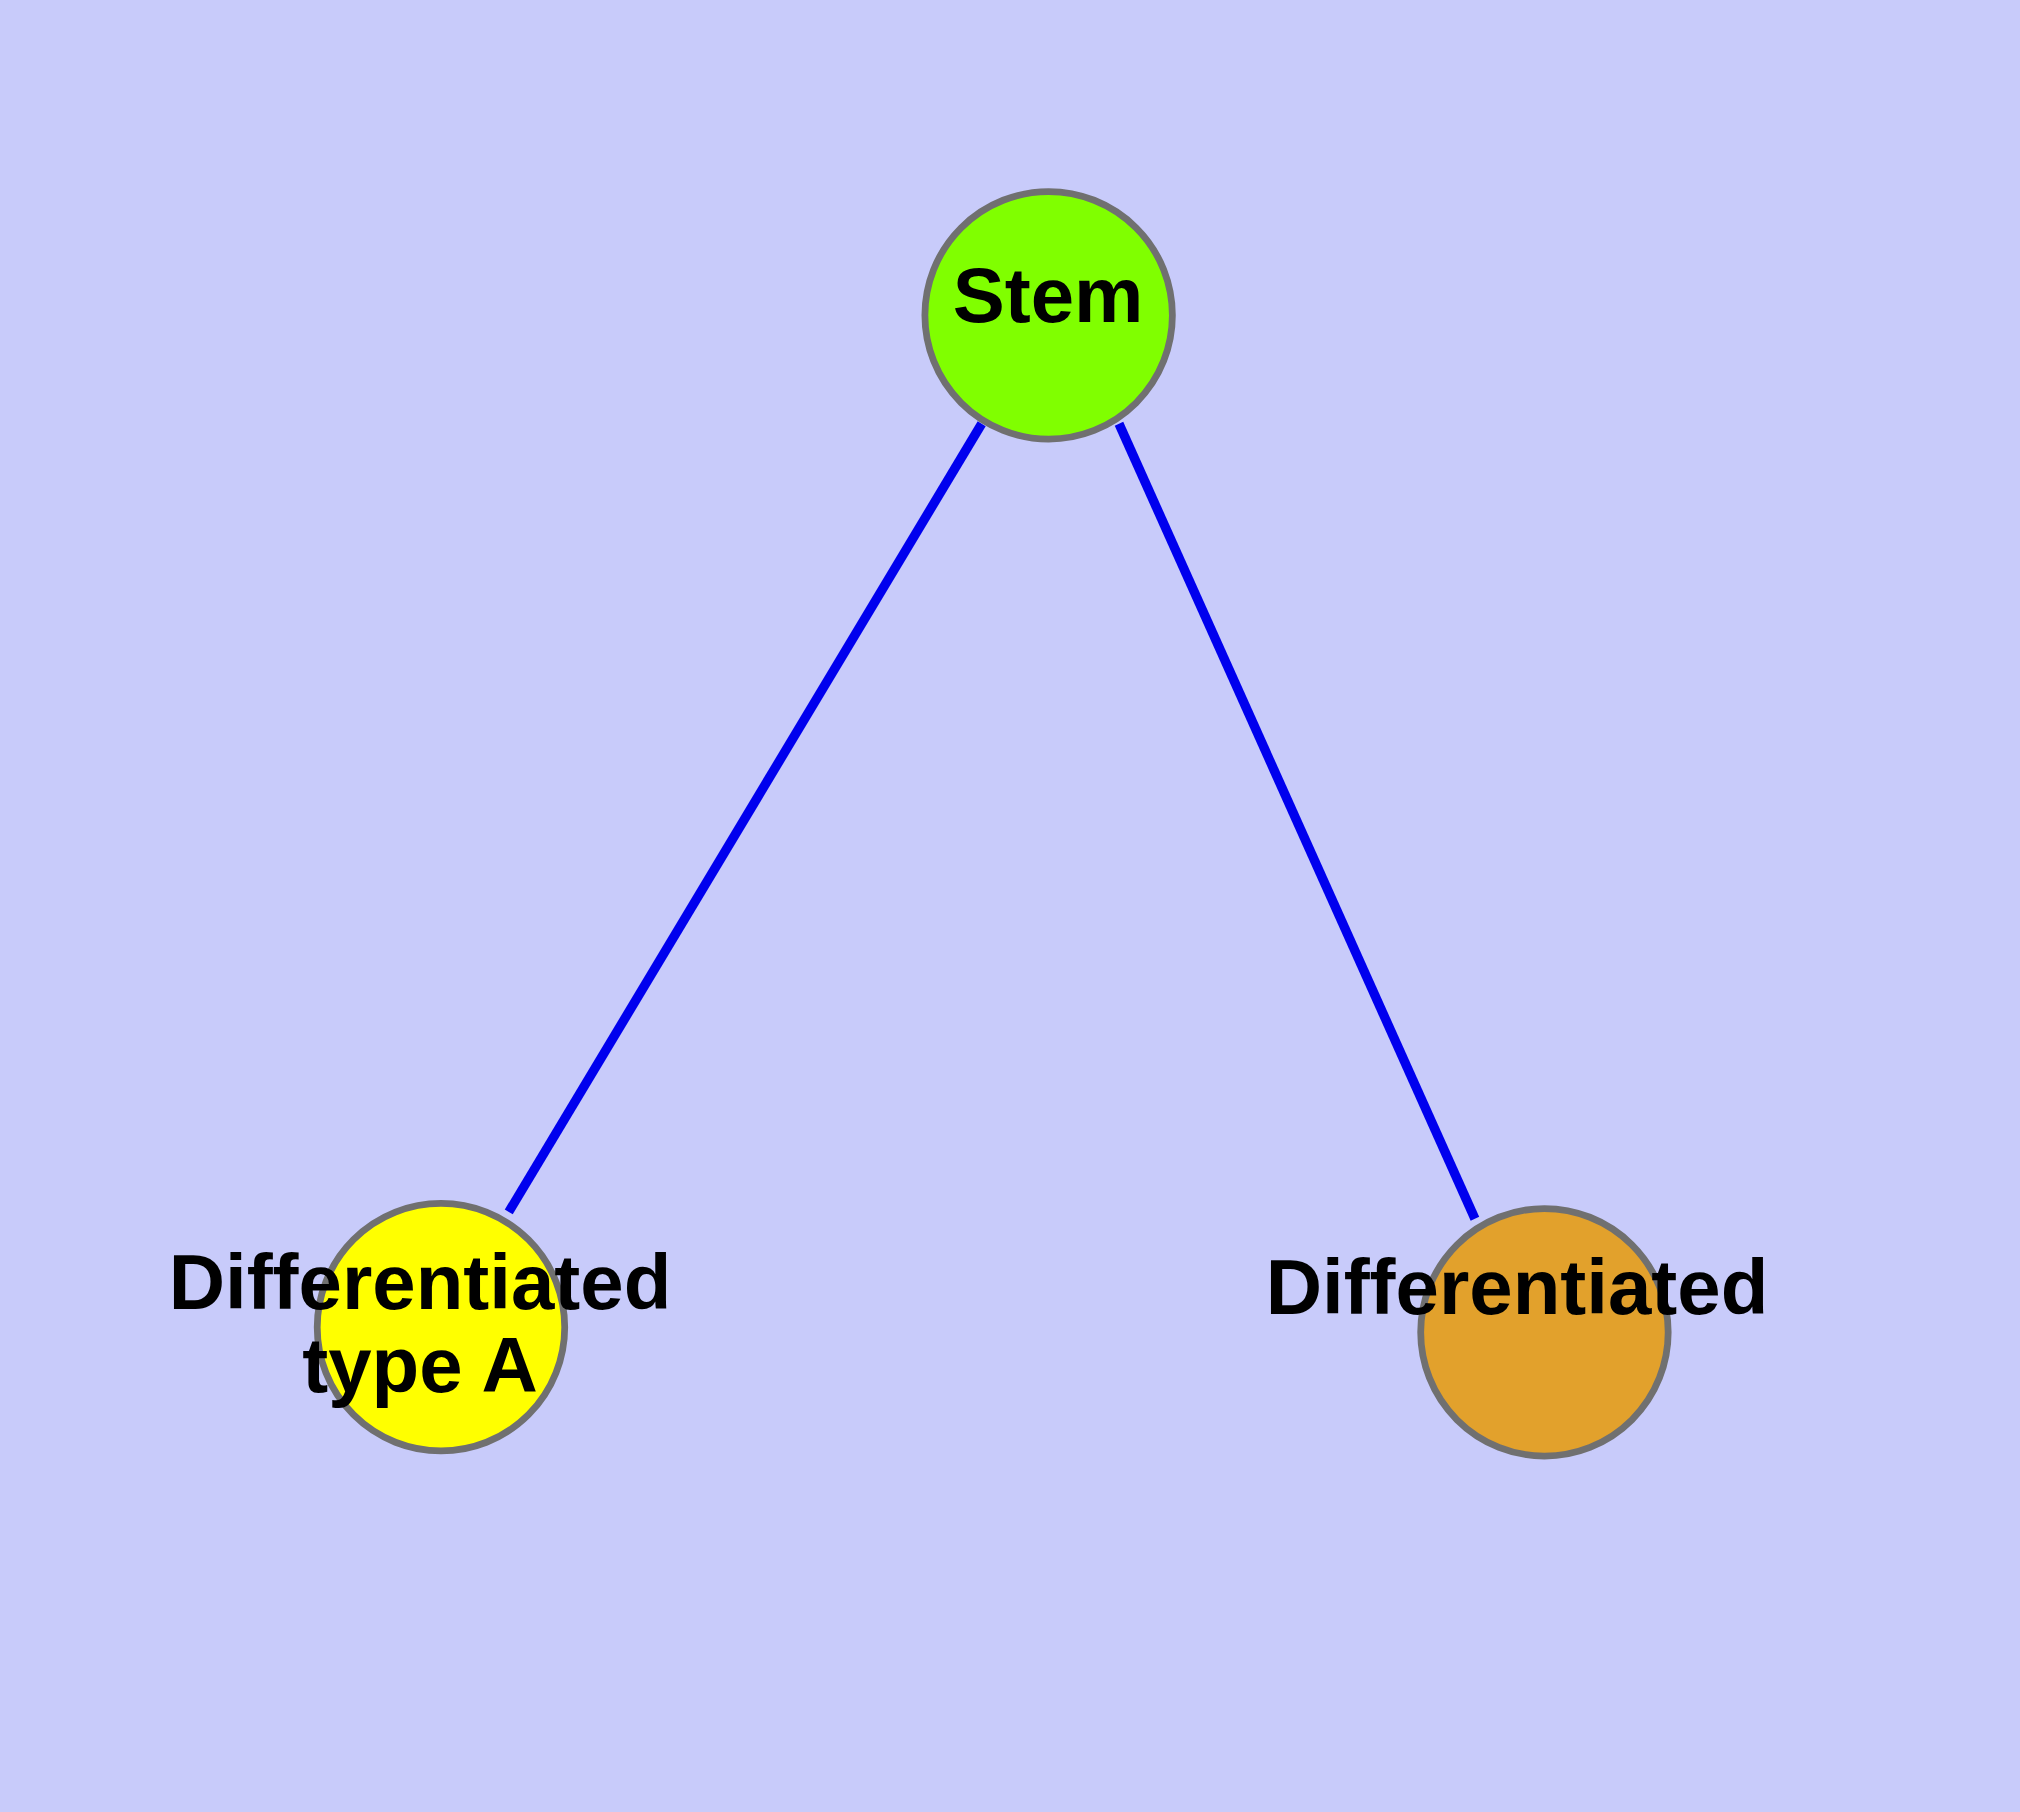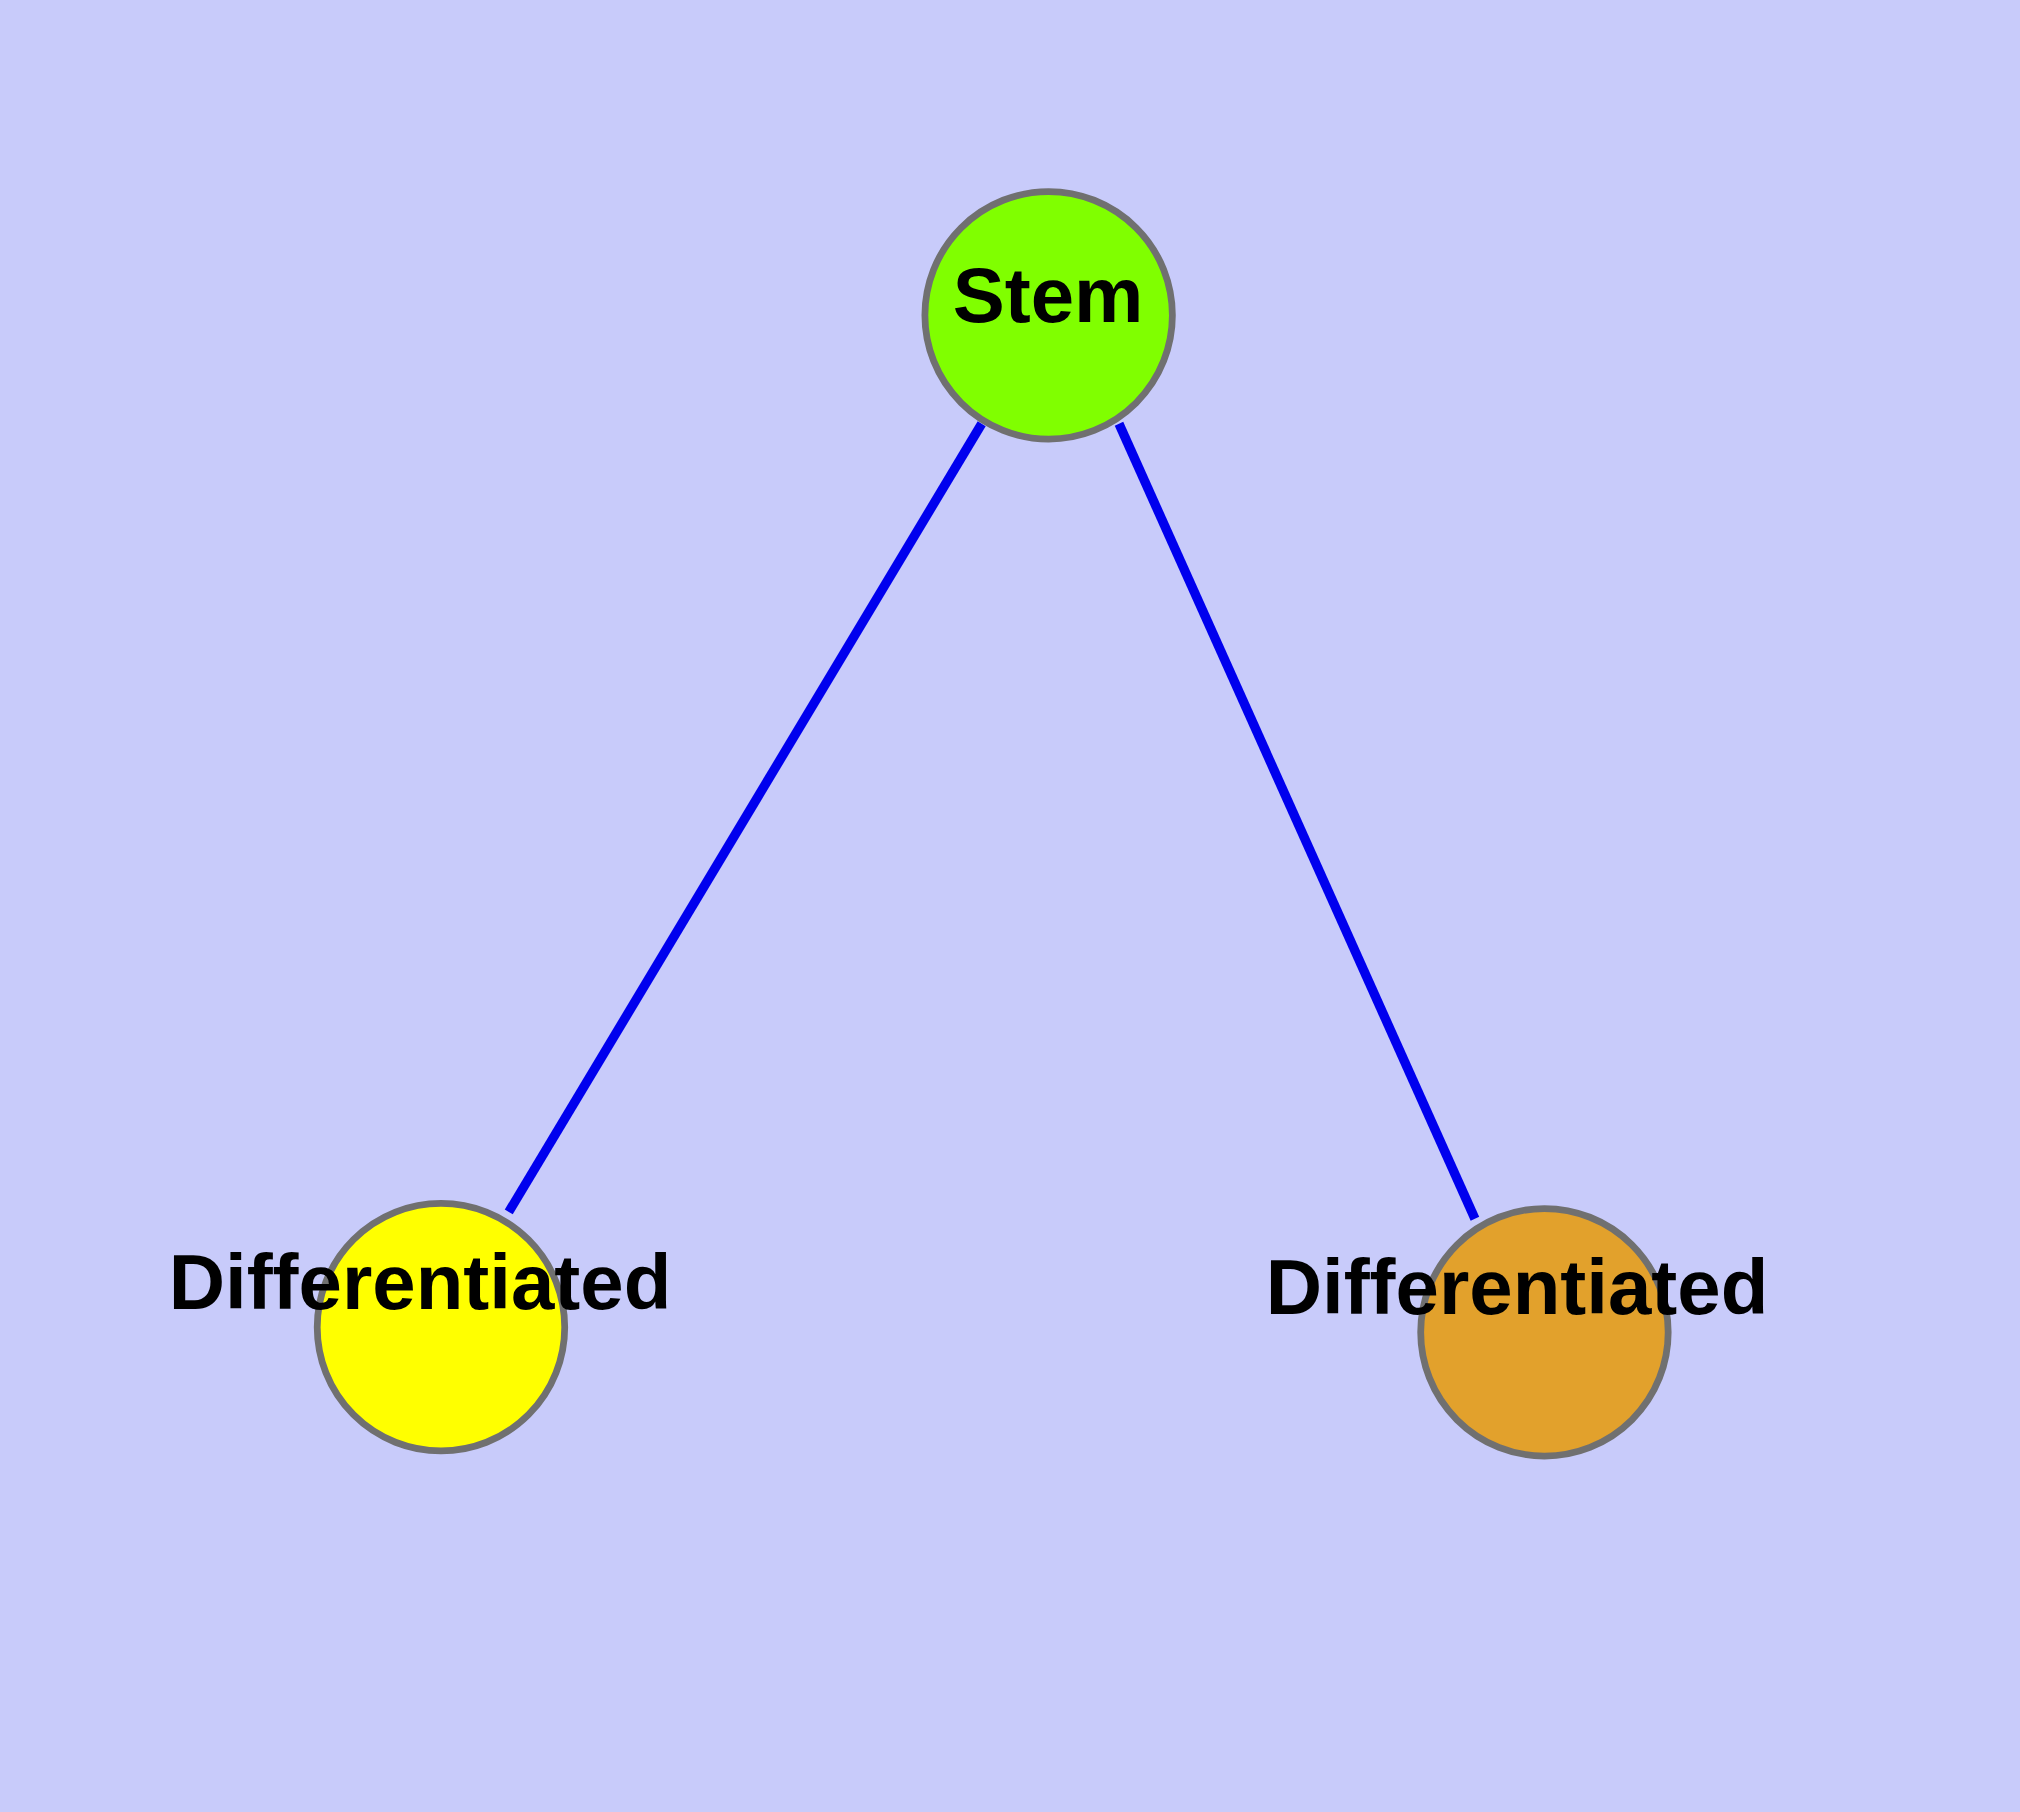--- a/index.html
+++ b/index.html
@@ -74,18 +74,18 @@
 
     <g>
       <circle cx="1237" cy="372" r="146" fill="#80ff00" stroke="#707070" stroke-width="8"></circle>
       <circle cx="520" cy="1566" r="146" fill="#ffff00" stroke="#707070" stroke-width="8"></circle>
       <circle cx="1822" cy="1572" r="146" fill="#e2a12c" stroke="#707070" stroke-width="8"></circle>
     </g>
   </svg>
 
   <div id="label-stem" class="node-label" style="color: rgb(0, 0, 0); text-align: center;">Stem</div>
 
-  <div id="label-diff-a" class="node-label" style="color: rgb(0, 0, 0);"><span>Differentiated</span><br></div>
+  <div id="label-diff-a" class="node-label" style="color: rgb(0, 0, 0);"><span>Differentiated</span><br><span>type A</span></div>
 
   <div id="label-diff-b" class="node-label" style="color: rgb(0, 0, 0);"><span>Differentiated</span><br></div>
 
 </div>
 
 
 </body></html>

